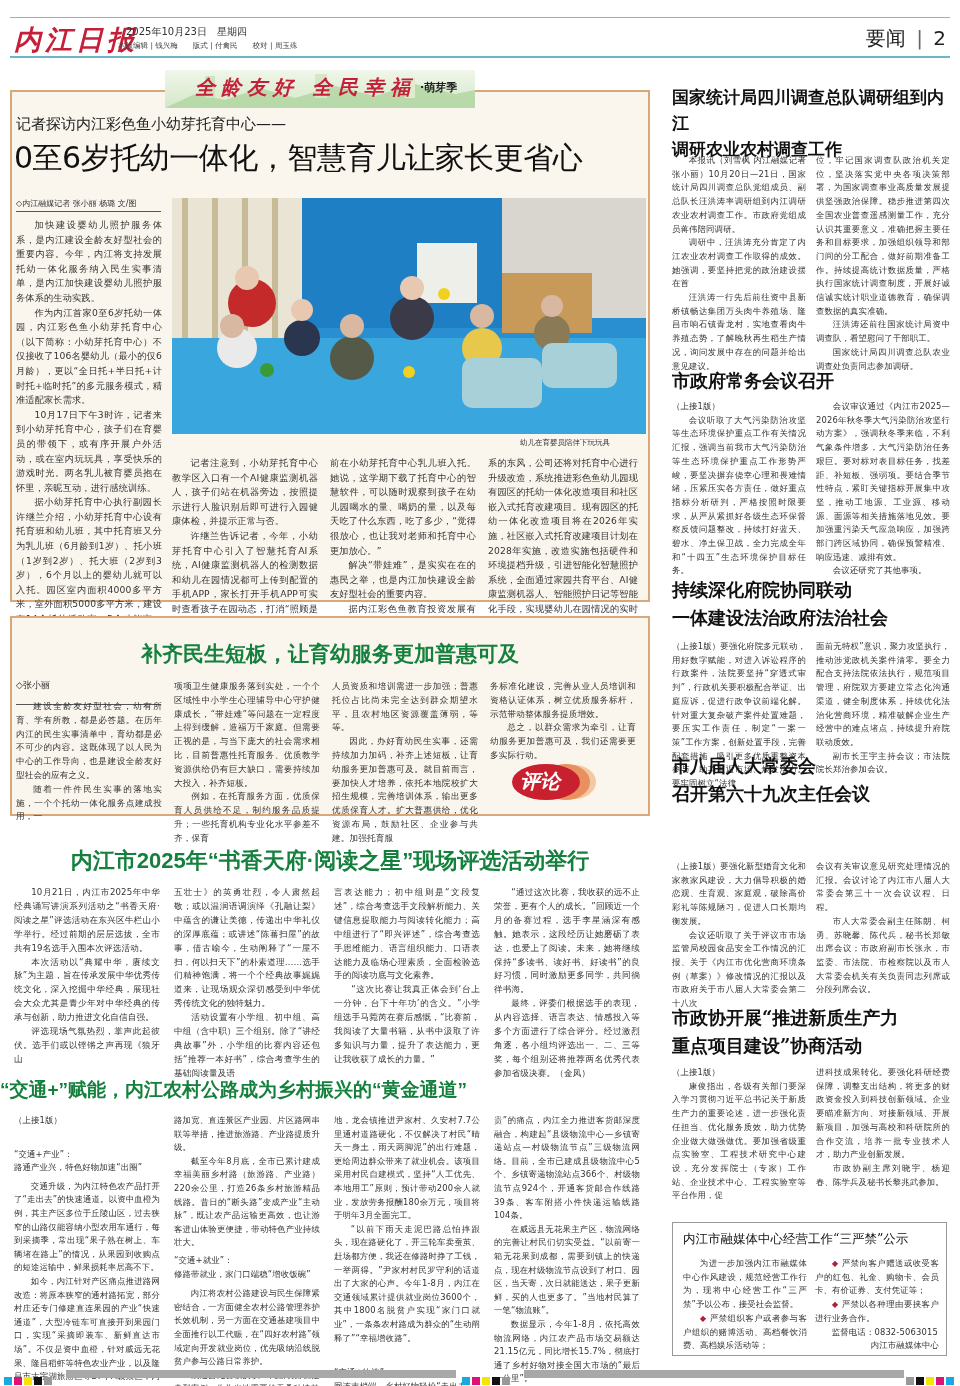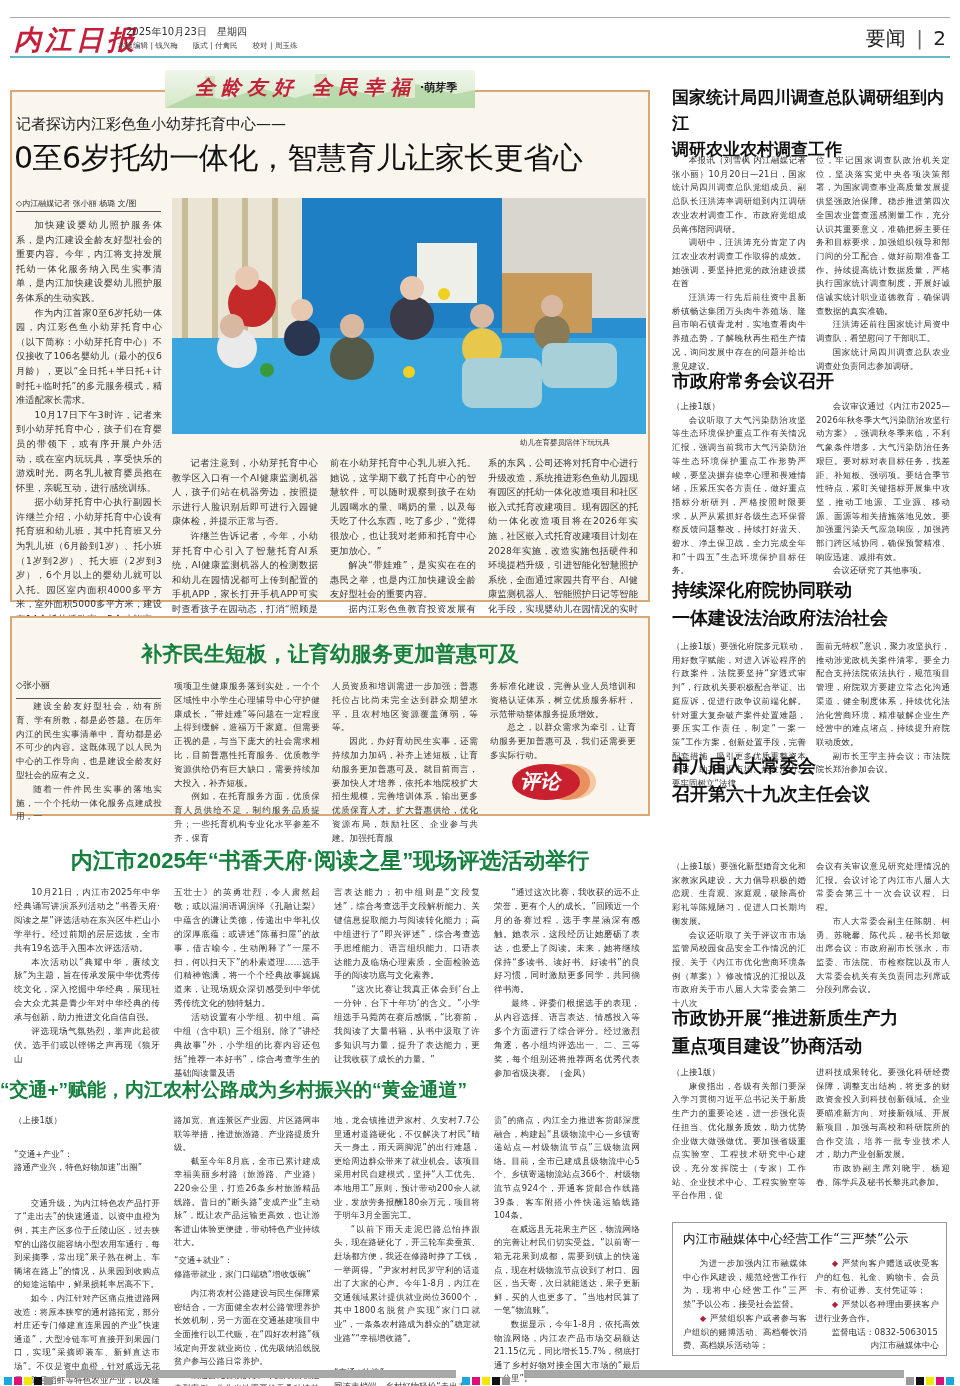--- a/index.html
+++ b/index.html
@@ -23,21 +23,21 @@
 .banner-t{left:195px;top:74px;font-family:"DejaVu Serif",serif;font-style:italic;font-weight:bold;font-size:20px;color:#c4203a;letter-spacing:6px}
 .banner-s{left:420px;top:80px;font-size:11px;font-weight:bold;color:#222}
 .kicker{left:16px;top:115px;font-size:15px;color:#222}
 .headline{left:14px;top:138px;font-size:30px;font-weight:normal;color:#111;letter-spacing:-0.5px}
 .byline{left:16px;top:198px;font-size:8px;color:#333;width:145px;border-bottom:1px solid #555;padding-bottom:2px}
 .photo{left:172px;top:198px;width:474px;height:236px;overflow:hidden;background:#1f86c8}
 .caption{left:520px;top:438px;font-size:7.5px;color:#333}
 
 .comm{left:10px;top:616px;width:640px;height:200px;background:#faf6ee;border:2px solid #d8a878}
 .comm-h{left:0;width:660px;top:640px;text-align:center;font-size:21px}
-.comm-by{left:16px;top:679px;font-size:9px;width:145px;border-bottom:1px solid #555;padding-bottom:6px}
+.comm-by{left:16px;top:679px;font-size:9px;width:145px;border-bottom:1px solid #555;padding-bottom:12px}
 .pinglun{left:510px;top:762px;width:90px;height:40px}
 
 .mid-h{left:0;width:660px;top:846px;text-align:center;font-size:22px}
 
 .bot-h{left:0;width:660px;top:1077px;text-align:left;font-size:19px}
 
 .rh{font-family:"DejaVu Serif",serif;font-weight:bold;color:#111;font-size:17px;line-height:26px}
 .rtxt{font-size:8.4px;line-height:13.7px}
 .notice{left:672px;top:1222px;width:275px;height:134px;border:1px solid #999;background:#fff}
 .regbar{height:8px;background:#a8a8a8}
@@ -175,34 +175,34 @@
 <div class="abs txt" style="left:494px;top:886px;width:146px;font-size:8.6px;line-height:13.9px">
   <p>“通过这次比赛，我收获的远不止荣誉，更有个人的成长。”回顾近一个月的备赛过程，选手李星涵深有感触。她表示，这段经历让她磨砺了表达，也爱上了阅读。未来，她将继续保持“多读书、读好书、好读书”的良好习惯，同时激励更多同学，共同徜徉书海。</p>
   <p>最终，评委们根据选手的表现，从内容选择、语言表达、情感投入等多个方面进行了综合评分。经过激烈角逐，各小组均评选出一、二、三等奖，每个组别还将推荐两名优秀代表参加省级决赛。（金凤）</p>
 </div>
 
 <div class="abs hl bot-h">“交通+”赋能，内江农村公路成为乡村振兴的“黄金通道”</div>
 <div class="abs txt" style="left:14px;top:1114px;width:146px;font-size:8.4px;line-height:13.6px">
   <p class="ni">（上接1版）</p>
   <p class="ni" style="margin-top:20px">“交通+产业”：</p>
   <p class="ni">路通产业兴，特色好物加速“出圈”</p>
-  <p style="margin-top:22px">交通升级，为内江特色农产品打开了“走出去”的快速通道。以资中血橙为例，其主产区多位于丘陵山区，过去狭窄的山路仅能容纳小型农用车通行，每到采摘季，常出现“果子熟在树上、车辆堵在路上”的情况，从果园到收购点的短途运输中，鲜果损耗率居高不下。</p>
+  <p style="margin-top:5px">交通升级，为内江特色农产品打开了“走出去”的快速通道。以资中血橙为例，其主产区多位于丘陵山区，过去狭窄的山路仅能容纳小型农用车通行，每到采摘季，常出现“果子熟在树上、车辆堵在路上”的情况，从果园到收购点的短途运输中，鲜果损耗率居高不下。</p>
   <p>如今，内江针对产区痛点推进路网改造：将原本狭窄的通村路拓宽，部分村庄还专门修建直连果园的产业“快速通道”，大型冷链车可直接开到果园门口，实现“采摘即装车、新鲜直达市场”。不仅是资中血橙，针对威远无花果、隆昌稻虾等特色农业产业，以及隆昌市古宇湖旅游区等27个A级景区，内江还通过公</p>
 </div>
 <div class="abs txt" style="left:174px;top:1114px;width:146px;font-size:8.4px;line-height:13.6px">
   <p class="ni">路加宽、直连景区产业园、片区路网串联等举措，推进旅游路、产业路提质升级。</p>
   <p>截至今年8月底，全市已累计建成幸福美丽乡村路（旅游路、产业路）220余公里，打造26条乡村旅游精品线路。昔日的“断头路”变成产业“主动脉”，既让农产品运输更高效，也让游客进山体验更便捷，带动特色产业持续壮大。</p>
   <p class="ni" style="margin-top:4px">“交通+就业”：</p>
   <p class="ni">修路带就业，家门口端稳“增收饭碗”</p>
   <p style="margin-top:6px">内江将农村公路建设与民生保障紧密结合，一方面健全农村公路管理养护长效机制，另一方面在交通基建项目中全面推行以工代赈，在“四好农村路”领域定向开发就业岗位，优先吸纳沿线脱贫户参与公路日常养护。</p>
   <p>威远县龙会镇的以工代赈项目便是典型案例。作为当地重要的蚕桑种植基</p>
 </div>
 <div class="abs txt" style="left:334px;top:1114px;width:146px;font-size:8.4px;line-height:13.6px">
   <p class="ni">地，龙会镇推进尹家村、久安村7.7公里通村道路硬化，不仅解决了村民“晴天一身土，雨天两脚泥”的出行难题，更给周边群众带来了就业机会。该项目采用村民自建模式，坚持“人工优先、本地用工”原则，预计带动200余人就业，发放劳务报酬180余万元，项目将于明年3月全面完工。</p>
-  <p>“以前下雨天走泥巴路总怕摔跟头，现在路硬化了，开三轮车卖蚕茧、赶场都方便，我还在修路时挣了工钱，一举两得。”尹家村村民罗守利的话道出了大家的心声。今年1-8月，内江在交通领域累计提供就业岗位3600个，其中1800名脱贫户实现“家门口就业”，一条条农村路成为群众的“稳定就业路”“幸福增收路”。</p>
+  <p>“以前下雨天走泥巴路总怕摔跟头，现在路硬化了，开三轮车卖蚕茧、赶场都方便，我还在修路时挣了工钱，一举两得。”尹家村村民罗守利的话道出了大家的心声。今年1-8月，内江在交通领域累计提供就业岗位3600个，其中1800名脱贫户实现“家门口就业”，一条条农村路成为群众的“生动阐释了”“幸福增收路”。</p>
   <p class="ni" style="margin-top:21px">“交通+物流”：</p>
   <p class="ni">网连末梢端，乡村好物轻松“走出去”</p>
   <p style="margin-top:6px">为破解农村物流“进村难、出山</p>
 </div>
 <div class="abs txt" style="left:494px;top:1114px;width:146px;font-size:8.4px;line-height:13.6px">
   <p class="ni">贵”的痛点，内江全力推进客货邮深度融合，构建起“县级物流中心—乡镇寄递站点—村级物流节点”三级物流网络。目前，全市已建成县级物流中心5个、乡镇寄递物流站点366个、村级物流节点924个，开通客货邮合作线路39条、客车附搭小件快递运输线路104条。</p>
   <p>在威远县无花果主产区，物流网络的完善让村民们切实受益。“以前寄一箱无花果到成都，需要到镇上的快递点，现在村级物流节点设到了村口、园区，当天寄，次日就能送达，果子更新鲜，买的人也更多了。”当地村民算了一笔“物流账”。</p>
   <p>数据显示，今年1-8月，依托高效物流网络，内江农产品市场交易额达21.15亿元，同比增长15.7%，彻底打通了乡村好物对接全国大市场的“最后一公里”。</p>
 </div>
 

